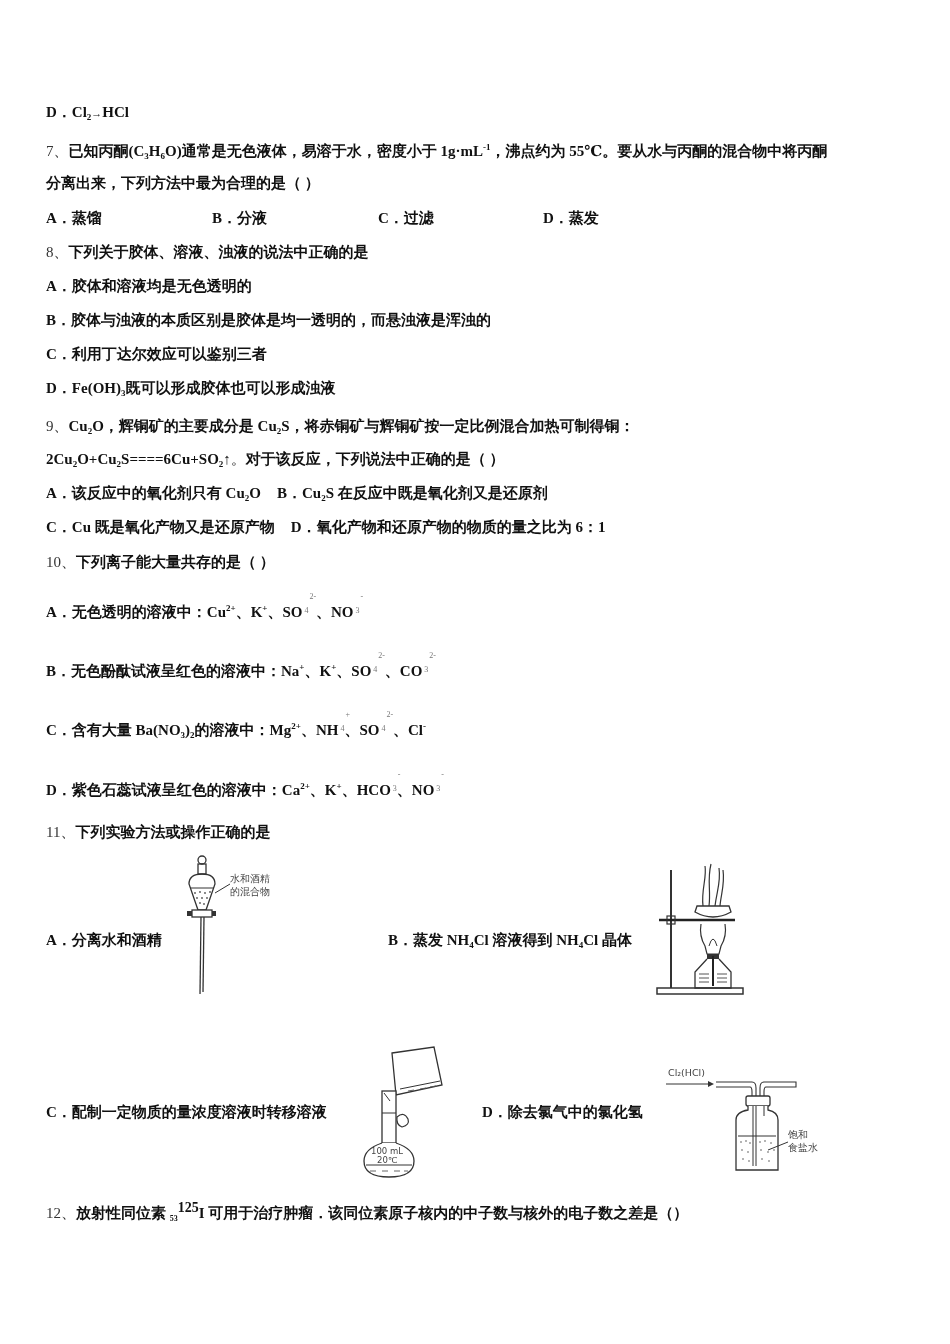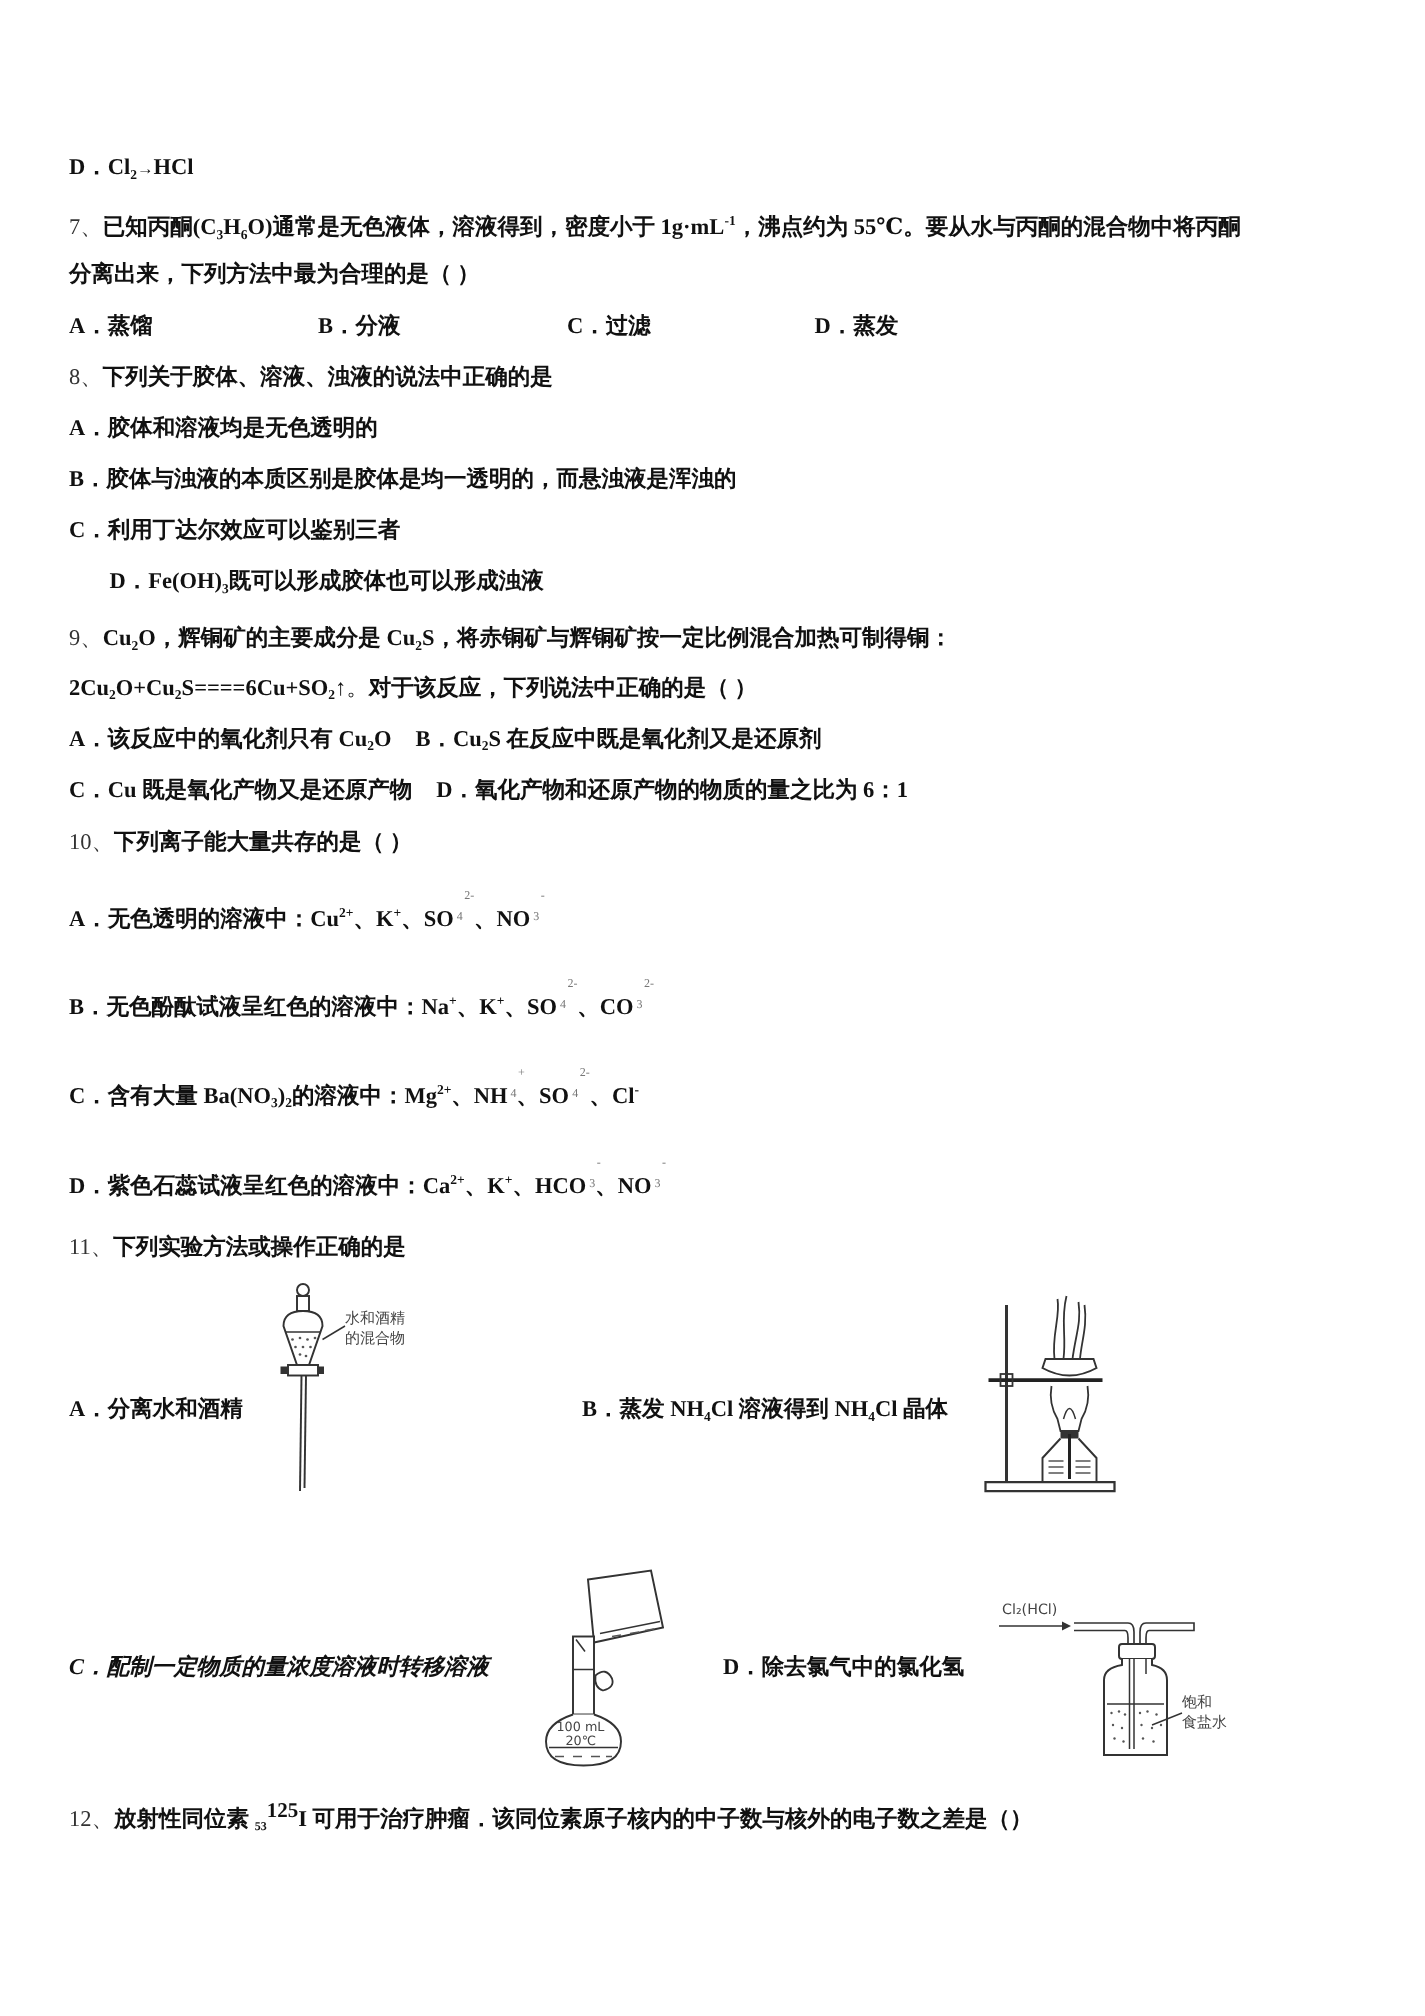--- a/index.html
+++ b/index.html
@@ -18,37 +18,37 @@
   .figlabel { font-family: "DejaVu Sans", sans-serif; fill: #444; }
 </style>
 </head>
 <body>
 
 <div class="line b" style="top:102px;">
   <span>D．</span><span>Cl</span><span class="sub">2</span><span style="font-size:11px;font-weight:normal">→</span><span>HCl</span>
 </div>
 
 <div class="line" style="top:137px;">
-  <span class="num">7、</span><span class="b">已知丙酮(C</span><span class="b sub">3</span><span class="b">H</span><span class="b sub">6</span><span class="b">O)通常是无色液体，溶液得到，密度小于 1g·mL</span><span class="b sup">-1</span><span class="b">，沸点约为 55℃。要从水与丙酮的混合物中将丙酮</span>
+  <span class="num">7、</span><span class="b">已知丙酮(C</span><span class="b sub">3</span><span class="b">H</span><span class="b sub">6</span><span class="b">O)通常是无色液体，易溶于水，密度小于 1g·mL</span><span class="b sup">-1</span><span class="b">，沸点约为 55℃。要从水与丙酮的混合物中将丙酮</span>
 </div>
 <div class="line b" style="top:173px;">分离出来，下列方法中最为合理的是（    ）</div>
 <div class="line b" style="top:208px;">
   <span style="position:absolute;left:0"><span>A．</span><span>蒸馏</span></span>
   <span style="position:absolute;left:166px"><span>B．</span><span>分液</span></span>
   <span style="position:absolute;left:332px"><span>C．</span><span>过滤</span></span>
   <span style="position:absolute;left:497px"><span>D．</span><span>蒸发</span></span>
 </div>
 
 <div class="line" style="top:242px;">
   <span class="num">8、</span><span class="b">下列关于胶体、溶液、浊液的说法中正确的是</span>
 </div>
 <div class="line b" style="top:276px;"><span>A．</span><span>胶体和溶液均是无色透明的</span></div>
 <div class="line b" style="top:310px;"><span>B．</span><span>胶体与浊液的本质区别是胶体是均一透明的，而悬浊液是浑浊的</span></div>
 <div class="line b" style="top:344px;"><span>C．</span><span>利用丁达尔效应可以鉴别三者</span></div>
-<div class="line b" style="top:378px;margin-left:27px;"><span>D．</span><span>Fe(OH)</span><span class="sub">3</span><span>既可以形成胶体也可以形成浊液</span></div>
+<div class="line b" style="top:378px;"><span>D．</span><span>Fe(OH)</span><span class="sub">3</span><span>既可以形成胶体也可以形成浊液</span></div>
 
 <div class="line" style="top:416px;">
   <span class="num">9、</span><span class="b">Cu</span><span class="b sub">2</span><span class="b">O，辉铜矿的主要成分是 Cu</span><span class="b sub">2</span><span class="b">S，将赤铜矿与辉铜矿按一定比例混合加热可制得铜：</span>
 </div>
 <div class="line b" style="top:449px;">
   <span>2Cu</span><span class="sub">2</span><span>O+Cu</span><span class="sub">2</span><span>S====6Cu+SO</span><span class="sub">2</span><span style="font-weight:normal">↑。</span><span>对于该反应，下列说法中正确的是（ ）</span>
 </div>
 <div class="line b" style="top:483px;">
   <span><span>A．</span><span>该反应中的氧化剂只有 Cu</span><span class="sub">2</span><span>O</span></span><span style="display:inline-block;width:16px"></span><span><span>B．</span><span>Cu</span><span class="sub">2</span><span>S 在反应中既是氧化剂又是还原剂</span></span>
 </div>
@@ -129,21 +129,21 @@
         <line x1="44" y1="114" x2="54" y2="114"></line>
         <line x1="62" y1="114" x2="72" y2="114"></line>
         <line x1="44" y1="118" x2="54" y2="118"></line>
         <line x1="62" y1="118" x2="72" y2="118"></line>
         <line x1="44" y1="122" x2="54" y2="122"></line>
         <line x1="62" y1="122" x2="72" y2="122"></line>
       </g>
   </svg>
 </div>
 
-<div class="line b" style="top:1102px;font-style:italic;"><span>C．</span><span>配制一定物质的量浓度溶液时转移溶液</span></div>
+<div class="line b" style="top:1102px;"><span>C．</span><span>配制一定物质的量浓度溶液时转移溶液</span></div>
 
 <div class="fig" style="left:360px; top:1045px;">
   <svg width="90" height="135" viewBox="0 0 90 135">
     <path d="M32 8 L74 2 L82 40 L36 50 Z" fill="#fff" stroke="#333" stroke-width="1.3"></path>
     <line x1="40" y1="44" x2="80" y2="36" stroke="#333" stroke-width="1"></line>
     <g stroke="#555" stroke-width="0.9">
         <line x1="48" y1="46" x2="54" y2="45"></line>
         <line x1="60" y1="44" x2="66" y2="43"></line>
         <line x1="70" y1="42" x2="76" y2="41"></line>
       </g>

